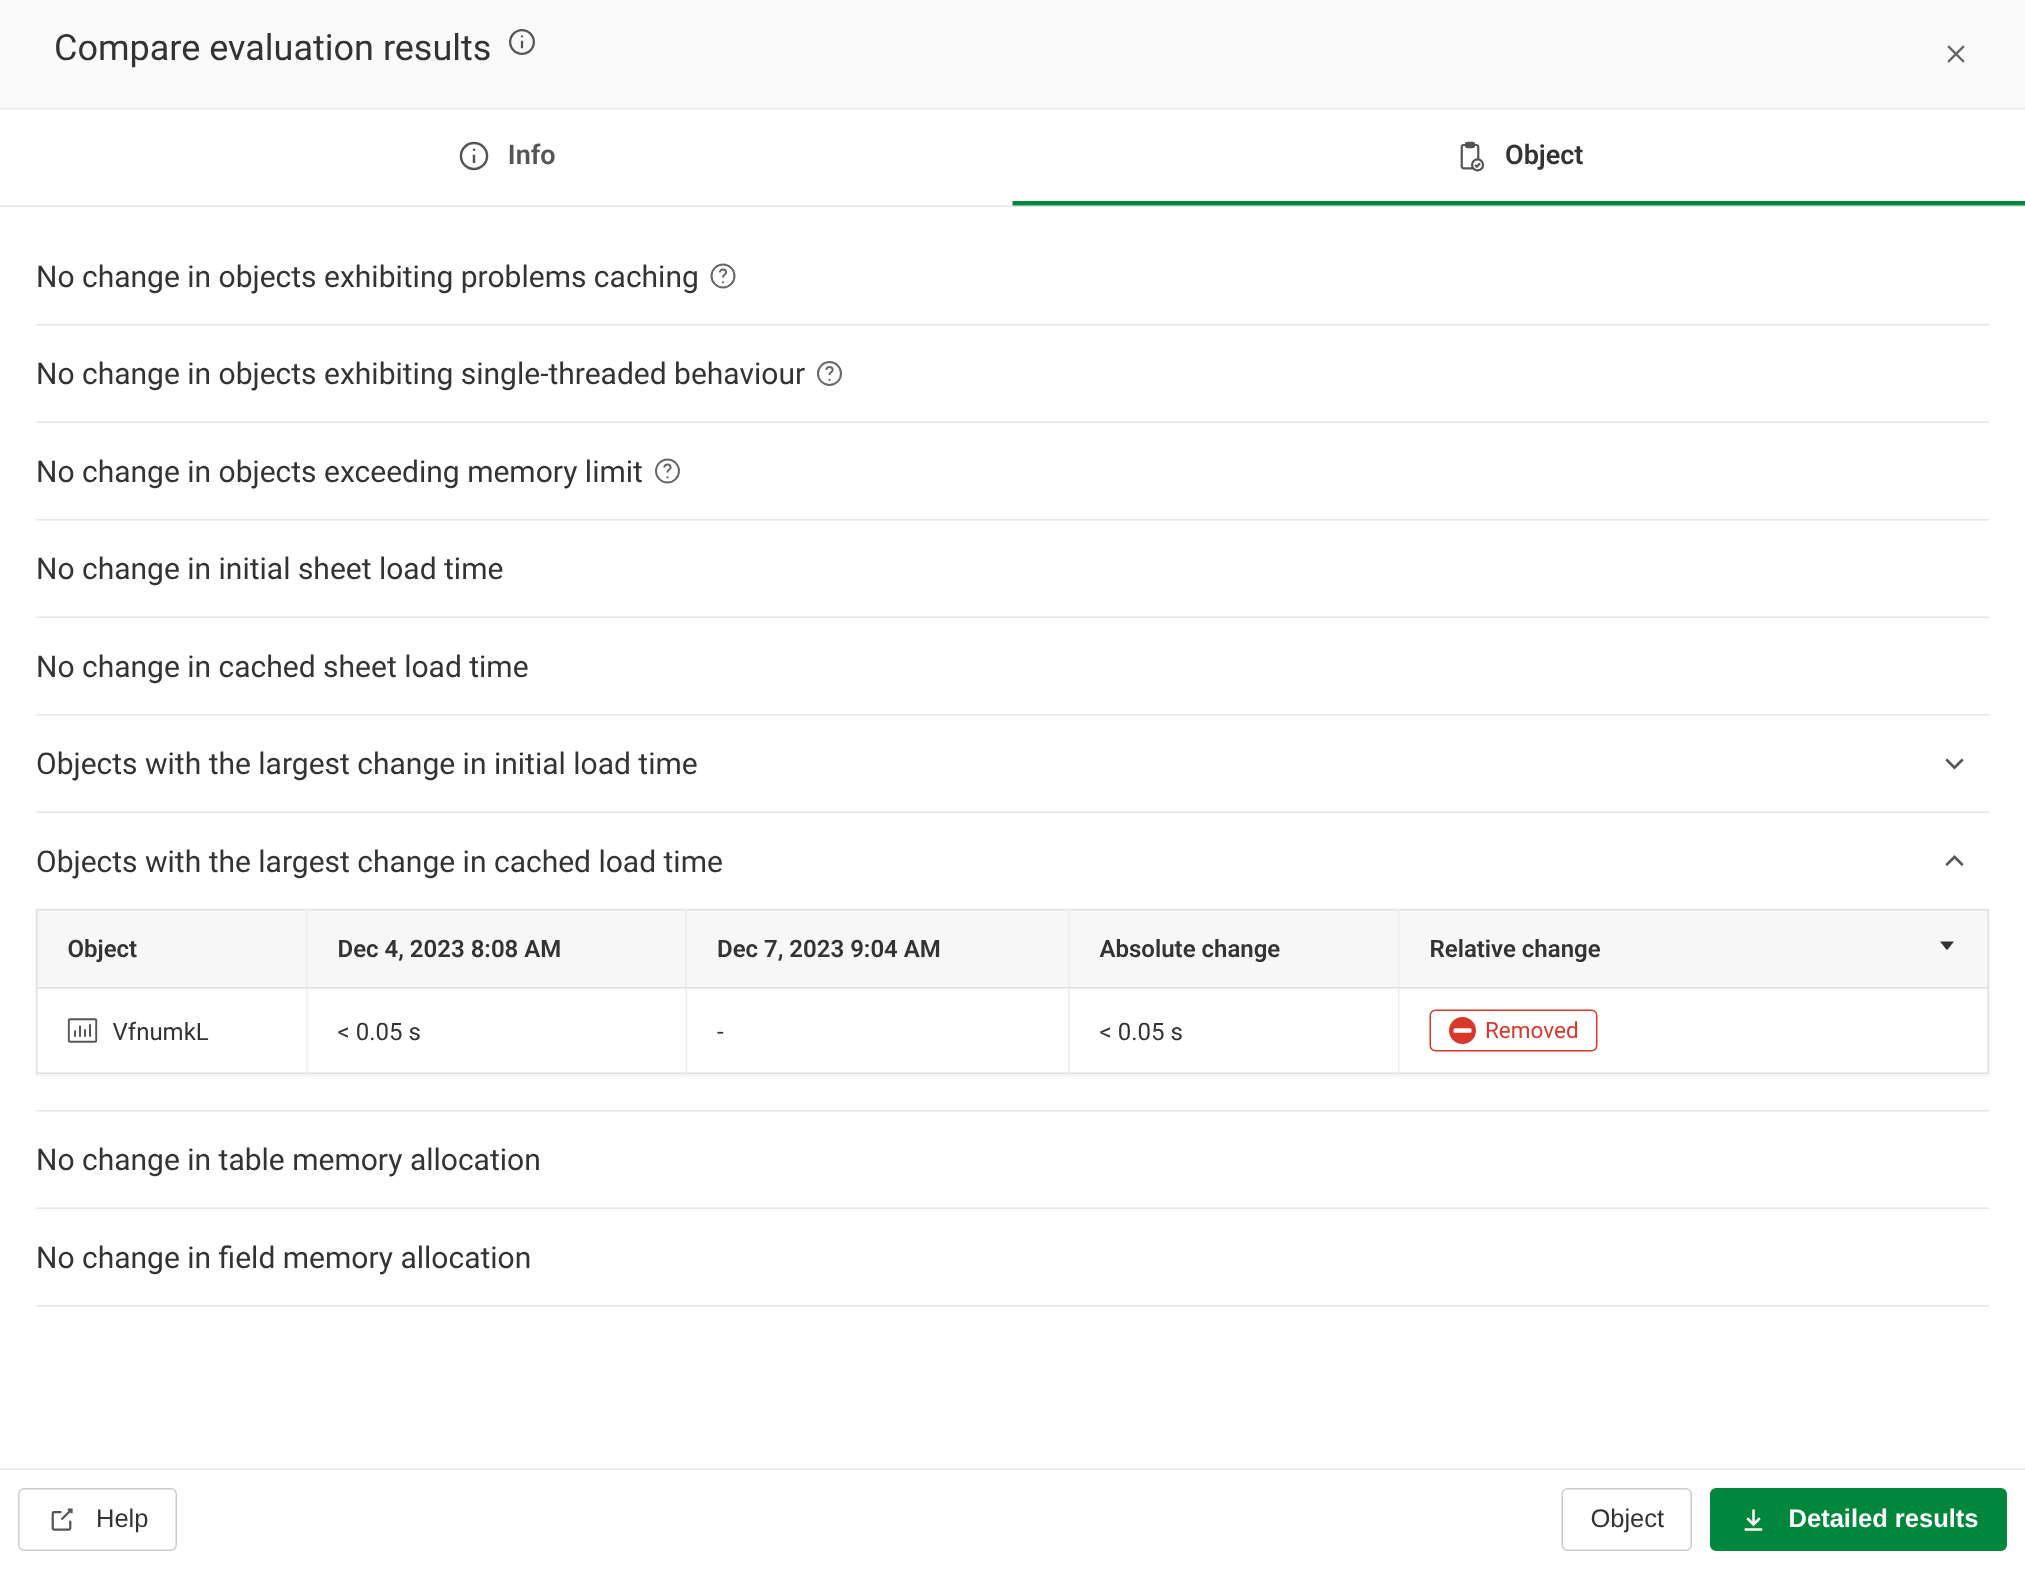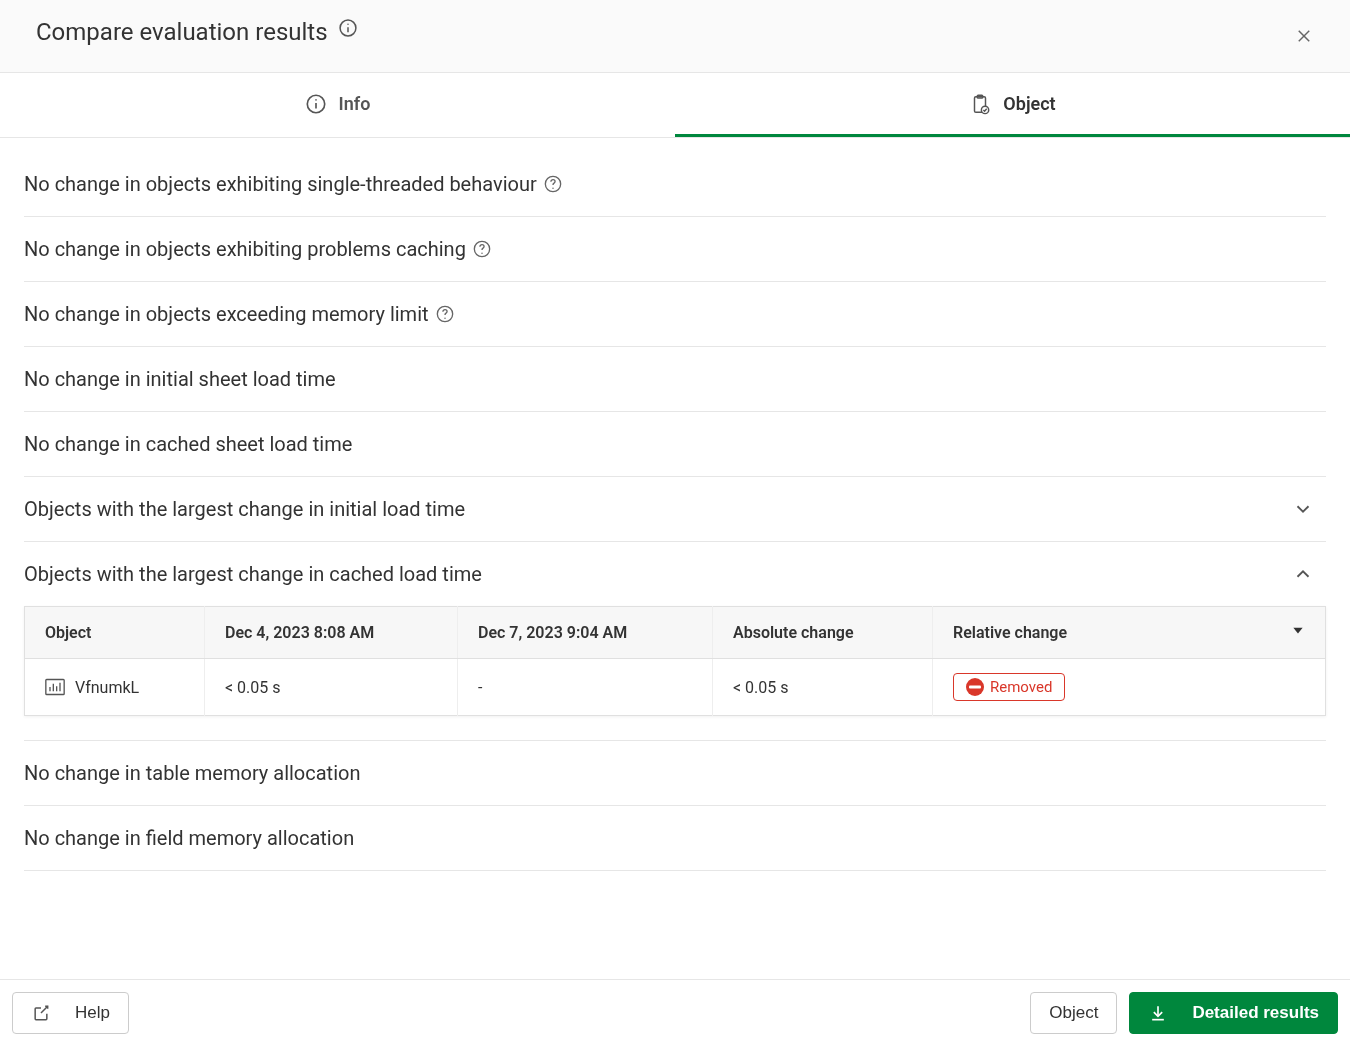--- a/index.html
+++ b/index.html
@@ -155,21 +155,21 @@
   .footer {
     border-top: 1px solid #e6e6e6;
     padding: 12px 12px;
     display: flex;
     align-items: center;
     gap: 12px;
   }
   .btn {
     display: inline-flex;
     align-items: center;
-    gap: 24px;
+    gap: 13px;
     border-radius: 4px;
     font-size: 17px;
     padding: 10px 18px;
     cursor: pointer;
     border: 1px solid #ccc;
     background: #fff;
     color: #333;
   }
   .btn-primary {
     background: #00873d;
@@ -224,34 +224,34 @@
         </svg>
       </span>
       <span>Object</span>
     </div>
   </div>
 
   <div class="content">
 
     <div class="section">
       <div class="section-header">
-        <span>No change in objects exhibiting single-threaded behaviour</span>
+        <span>No change in objects exhibiting problems caching</span>
         <span class="q-icon">
           <svg width="20" height="20" viewBox="0 0 24 24" fill="none" stroke="#666" stroke-width="1.6">
             <circle cx="12" cy="12" r="9.2"></circle>
             <path d="M9.5 9.2c0-1.4 1.1-2.4 2.5-2.4s2.5 1 2.5 2.3c0 1.1-.7 1.6-1.6 2.2-.8.5-.9 1-.9 1.9"></path>
             <circle cx="12" cy="17" r="0.9" fill="#666" stroke="none"></circle>
           </svg>
         </span>
       </div>
     </div>
 
     <div class="section">
       <div class="section-header">
-        <span>No change in objects exhibiting problems caching</span>
+        <span>No change in objects exhibiting single-threaded behaviour</span>
         <span class="q-icon">
           <svg width="20" height="20" viewBox="0 0 24 24" fill="none" stroke="#666" stroke-width="1.6">
             <circle cx="12" cy="12" r="9.2"></circle>
             <path d="M9.5 9.2c0-1.4 1.1-2.4 2.5-2.4s2.5 1 2.5 2.3c0 1.1-.7 1.6-1.6 2.2-.8.5-.9 1-.9 1.9"></path>
             <circle cx="12" cy="17" r="0.9" fill="#666" stroke="none"></circle>
           </svg>
         </span>
       </div>
     </div>
 

